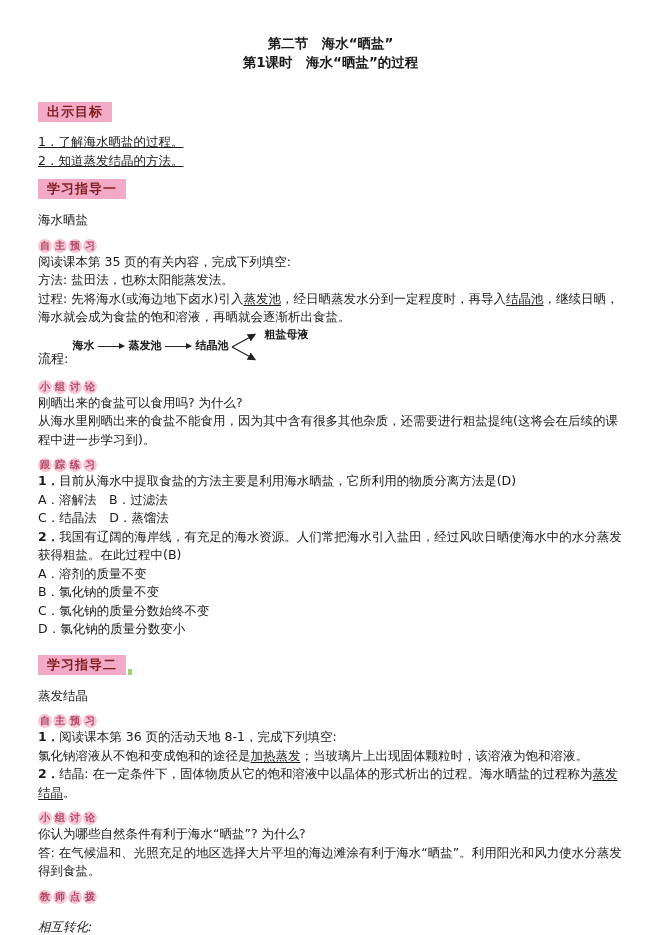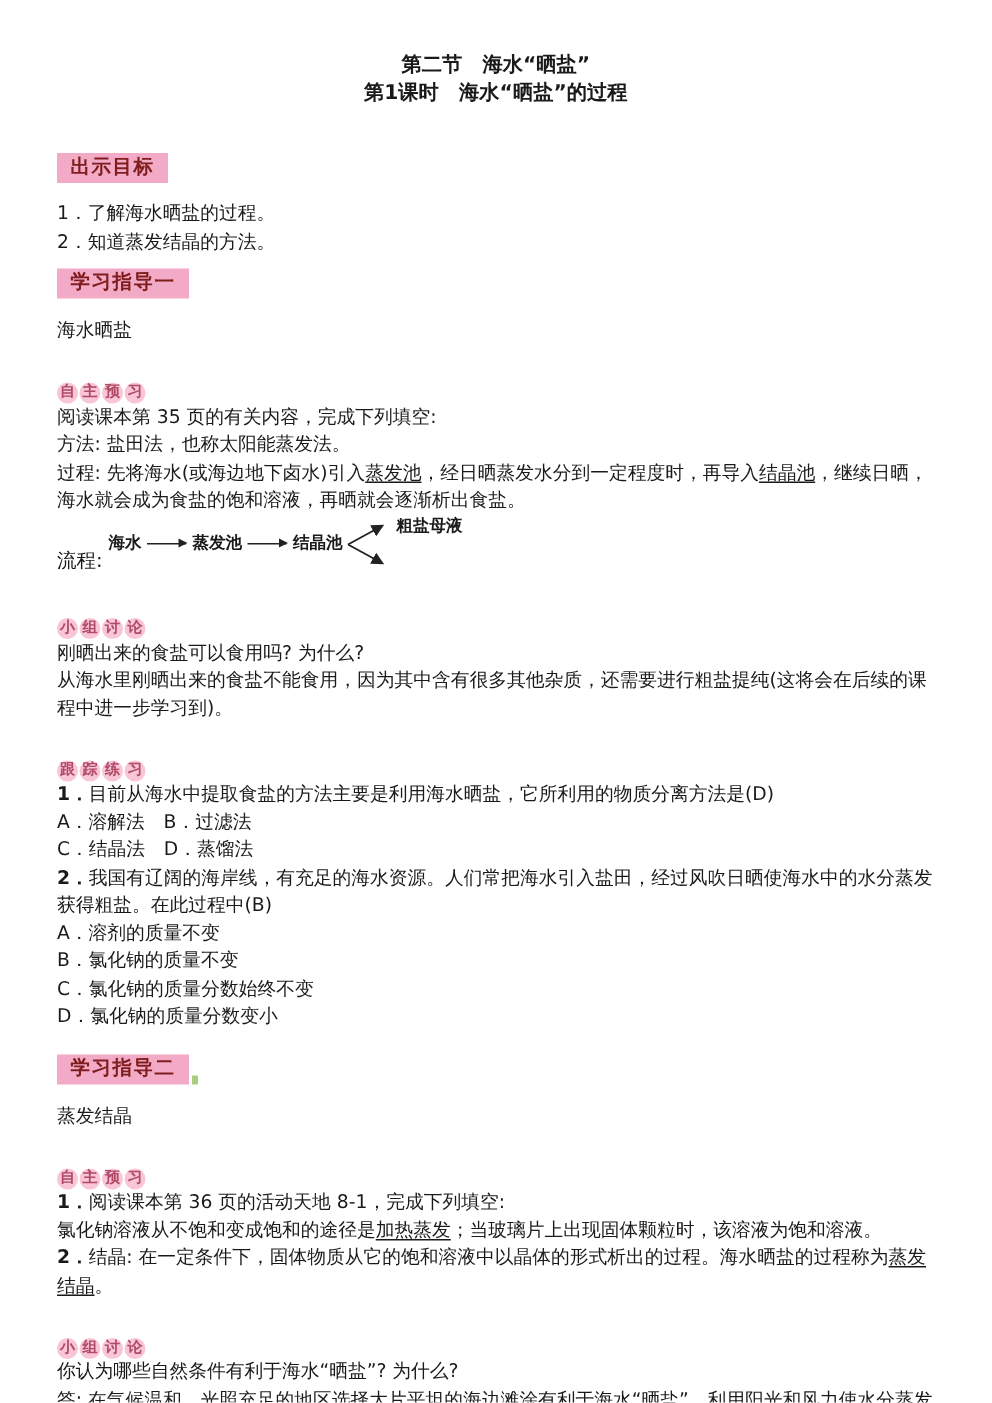--- a/index.html
+++ b/index.html
@@ -17,25 +17,25 @@
   .section-header {
     display: inline-block; background: #f2aac7; color: #7f1d1d;
     font-weight: bold; font-size: 13px; line-height: 20px;
     padding: 0 9px; letter-spacing: 1px;
   }
   .goal-header-wrap { margin-top: 30px; }
   .guide1-header-wrap { margin-top: 9px; }
   .guide2-header-wrap { margin-top: 16px; }
   .stray { display:inline-block; width:4px; height:6px; background:#aace7e; margin-left:2px; vertical-align:bottom; }
 
-  .goal-list { margin-top: 11px; }
+  .goal-list { margin-top: 11px; text-decoration: underline; }
   .line { margin: 0; }
   .topic { margin-top: 12px; }
 
-  .bubble { margin-top: 24px; height: 15px; line-height: 15px; }
+  .bubble { margin-top: 8px; height: 15px; line-height: 15px; font-family: Liberation Serif, serif; }
   .bubble-char {
     display: inline-block; width: 14px; height: 14px; line-height: 14px;
     border-radius: 50%; background: #f8c6d6; color: #b04a66;
     font-size: 10px; font-weight: bold; text-align: center; margin-right: 1px;
     vertical-align: middle;
   }
 
   .u { text-decoration: underline; text-underline-offset: 2px; }
   .b { font-weight: bold; }
 

